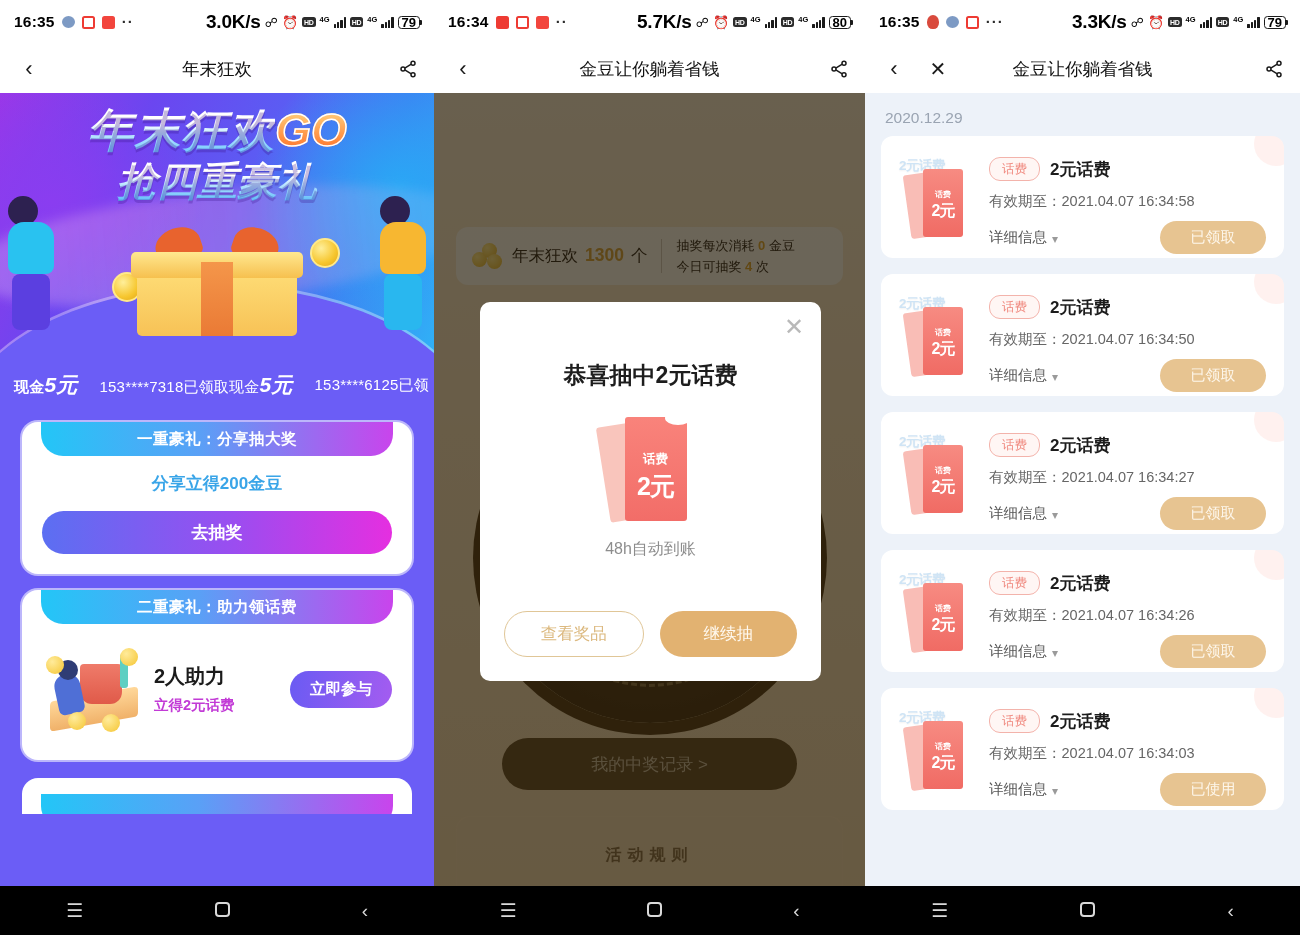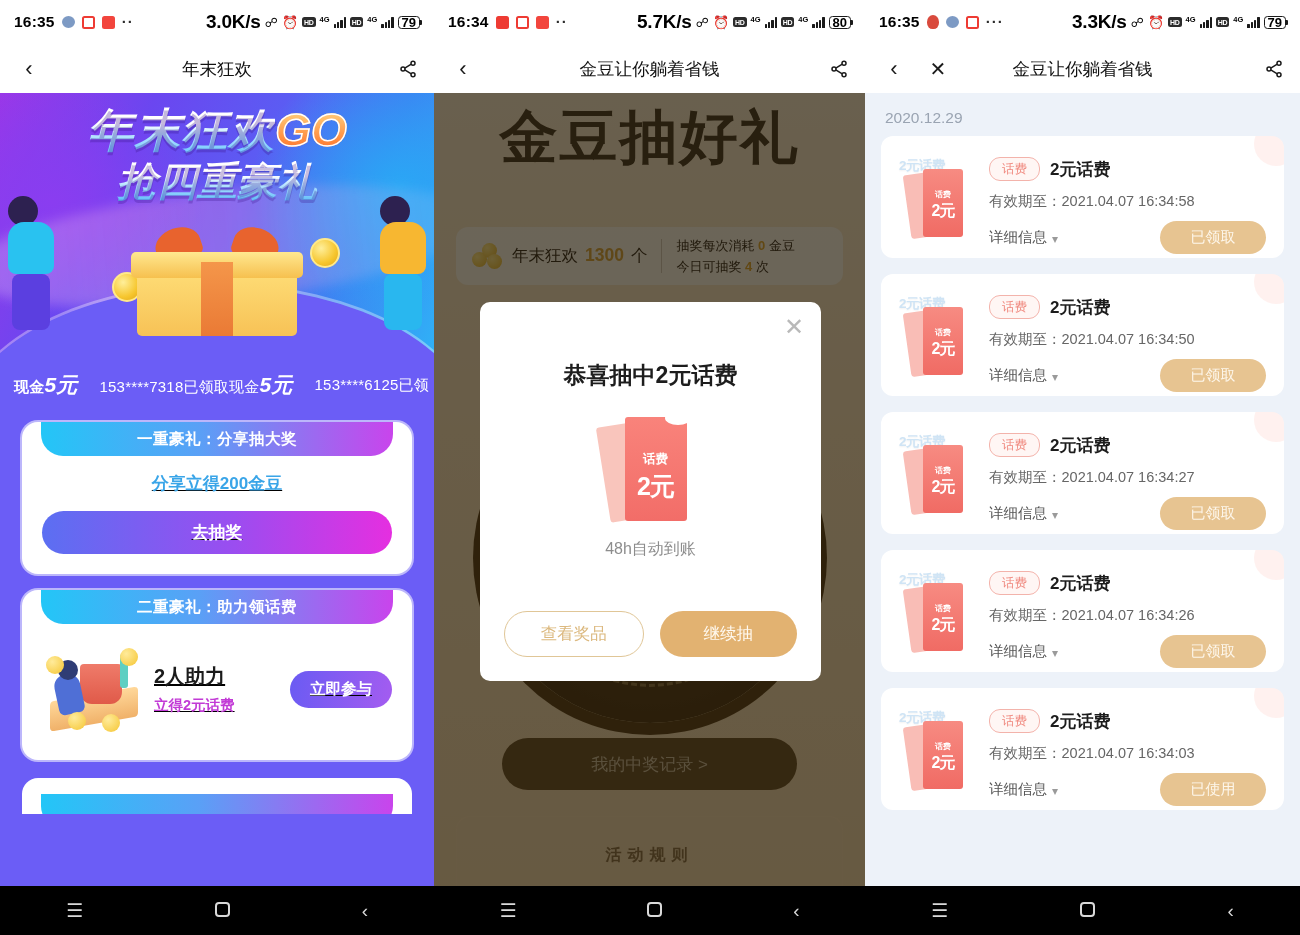--- a/index.html
+++ b/index.html
@@ -164,21 +164,21 @@
     background:#fff; padding-top:0; overflow:visible;
     box-shadow:0 0 0 2px rgba(255,255,255,.55);
   }
   .card-ribbon{
     height:34px; width:calc(100% - 38px); margin:16px auto;
     background:linear-gradient(90deg,#23c6f7 0%,#5aa0f6 45%,#c944ec 100%);
     border-radius:0 0 22px 22px;
     display:flex; align-items:center; justify-content:center;
     color:#fff; font-size:15.5px; font-weight:700; letter-spacing:.5px;
   }
-  .card-body{ padding:0 20px 20px;text-decoration:underline; }
+  .card-body{ padding:0 20px 20px; }
   .card-sub{
     text-align:center; color:#3aa5e8; font-size:17px; font-weight:600;
     margin:10px 0 16px;
   }
   .btn-grad{
     display:block; width:100%; height:43px; border:0; border-radius:22px;
     background:linear-gradient(90deg,#5b6ff2 0%,#9b4df0 55%,#e52fe0 100%);
     color:#fff; font-size:17px; font-weight:600; cursor:pointer;
     font-family:inherit;
   }
@@ -564,21 +564,20 @@
             <circle cx="6" cy="12" r="2.4"></circle>
             <circle cx="18" cy="19" r="2.4"></circle>
           <line x1="8.1" y1="10.9" x2="15.9" y2="6.1"></line>
             <line x1="8.1" y1="13.1" x2="15.9" y2="17.9"></line>
         </svg>
       </span>
     </div>
 
     <div class="p2-body">
       <div class="p2-page">
-        <div class="p2-hero">金豆抽好礼</div>
         <div class="p2-wheel"></div>
 
         <div class="beans-row">
           <span class="bean-ico">
               <i></i>
               <i></i>
               <i></i>
             </span>
           <span class="beans-l">
             <span>年末狂欢</span>

